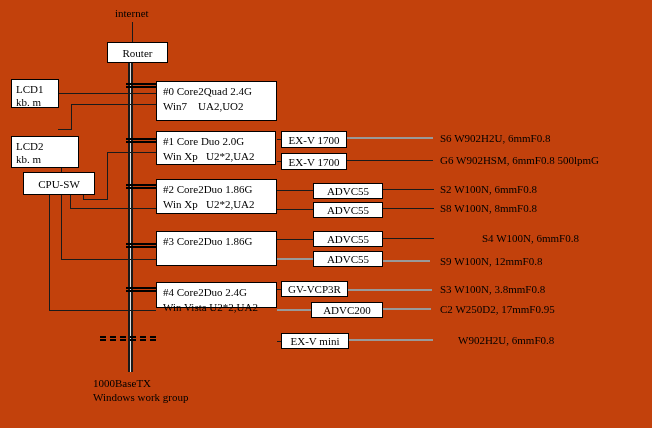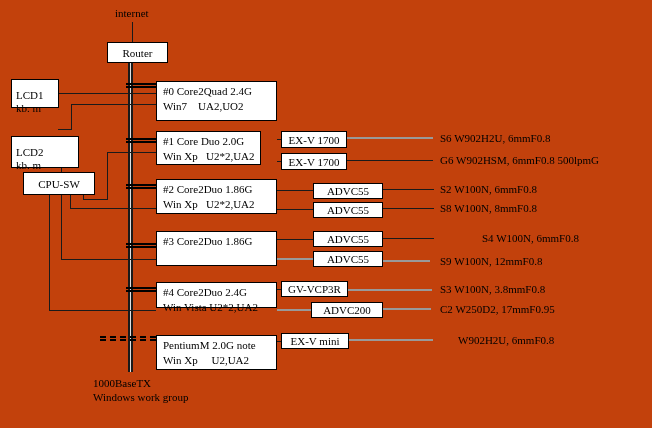--- a/index.html
+++ b/index.html
@@ -7,21 +7,21 @@
     position:relative;width:652px;height:428px;background:#c2410c;
     font-family:"Liberation Serif","DejaVu Serif",serif;
     font-size:11px;color:#000;overflow:hidden;
   }
   .box{
     position:absolute;border:1px solid #000;background:#fff;box-sizing:border-box;
   }
   .pcbox{padding:2px 0 0 6px;line-height:15px;}
   .pcbox .tline{white-space:pre;display:block;}
   .devbox{display:flex;align-items:center;justify-content:center;text-align:center;}
-  .conbox{padding:9px 0 0 4px;line-height:13px;}
+  .conbox{padding:3px 0 0 4px;line-height:13px;}
   .conbox .tline{white-space:pre;display:block;}
   .swbox{display:flex;align-items:center;justify-content:center;}
   .hline{position:absolute;height:1px;background:#1a1a1a;}
   .vline{position:absolute;width:1px;background:#1a1a1a;}
   .grayline{position:absolute;height:2px;background:#999999;}
   .stub{
     position:absolute;height:5px;box-sizing:border-box;
     border-top:2px solid #000;border-bottom:2px solid #000;background:transparent;
   }
   .stub.dashed{border-top-style:dashed;border-bottom-style:dashed;}
@@ -102,38 +102,34 @@
     <span class="tline">kb. m</span>
   </div>
   <div class="box swbox" style="left:23px;top:172px;width:72px;height:23px;">
     <span>CPU-SW</span>
   </div>
 
   <div class="box pcbox" style="left:156px;top:81px;width:121px;height:40px;">
     <span class="tline">#0 Core2Quad 2.4G</span>
     <span class="tline">Win7    UA2,UO2</span>
   </div>
-  <div class="box pcbox" style="left:156px;top:131px;width:105px;height:34px;">
+  <div class="box pcbox" style="left:156px;top:131px;width:120px;height:34px;">
     <span class="tline">#1 Core Duo 2.0G</span>
     <span class="tline">Win Xp   U2*2,UA2</span>
   </div>
   <div class="box pcbox" style="left:156px;top:179px;width:121px;height:35px;">
     <span class="tline">#2 Core2Duo 1.86G</span>
     <span class="tline">Win Xp   U2*2,UA2</span>
   </div>
   <div class="box pcbox" style="left:156px;top:231px;width:121px;height:35px;">
     <span class="tline">#3 Core2Duo 1.86G</span>
   </div>
   <div class="box pcbox" style="left:156px;top:282px;width:121px;height:26px;">
     <span class="tline">#4 Core2Duo 2.4G</span>
     <span class="tline">Win Vista U2*2,UA2</span>
-  </div>
-  <div class="box pcbox" style="left:156px;top:335px;width:121px;height:35px;">
-    <span class="tline">PentiumM 2.0G note</span>
-    <span class="tline">Win Xp     U2,UA2</span>
   </div>
 
   <div class="box devbox" style="left:281px;top:131px;width:66px;height:17px;">
     <span>EX-V 1700</span>
   </div>
   <div class="box devbox" style="left:281px;top:153px;width:66px;height:17px;">
     <span>EX-V 1700</span>
   </div>
   <div class="box devbox" style="left:313px;top:183px;width:70px;height:16px;">
     <span>ADVC55</span>

